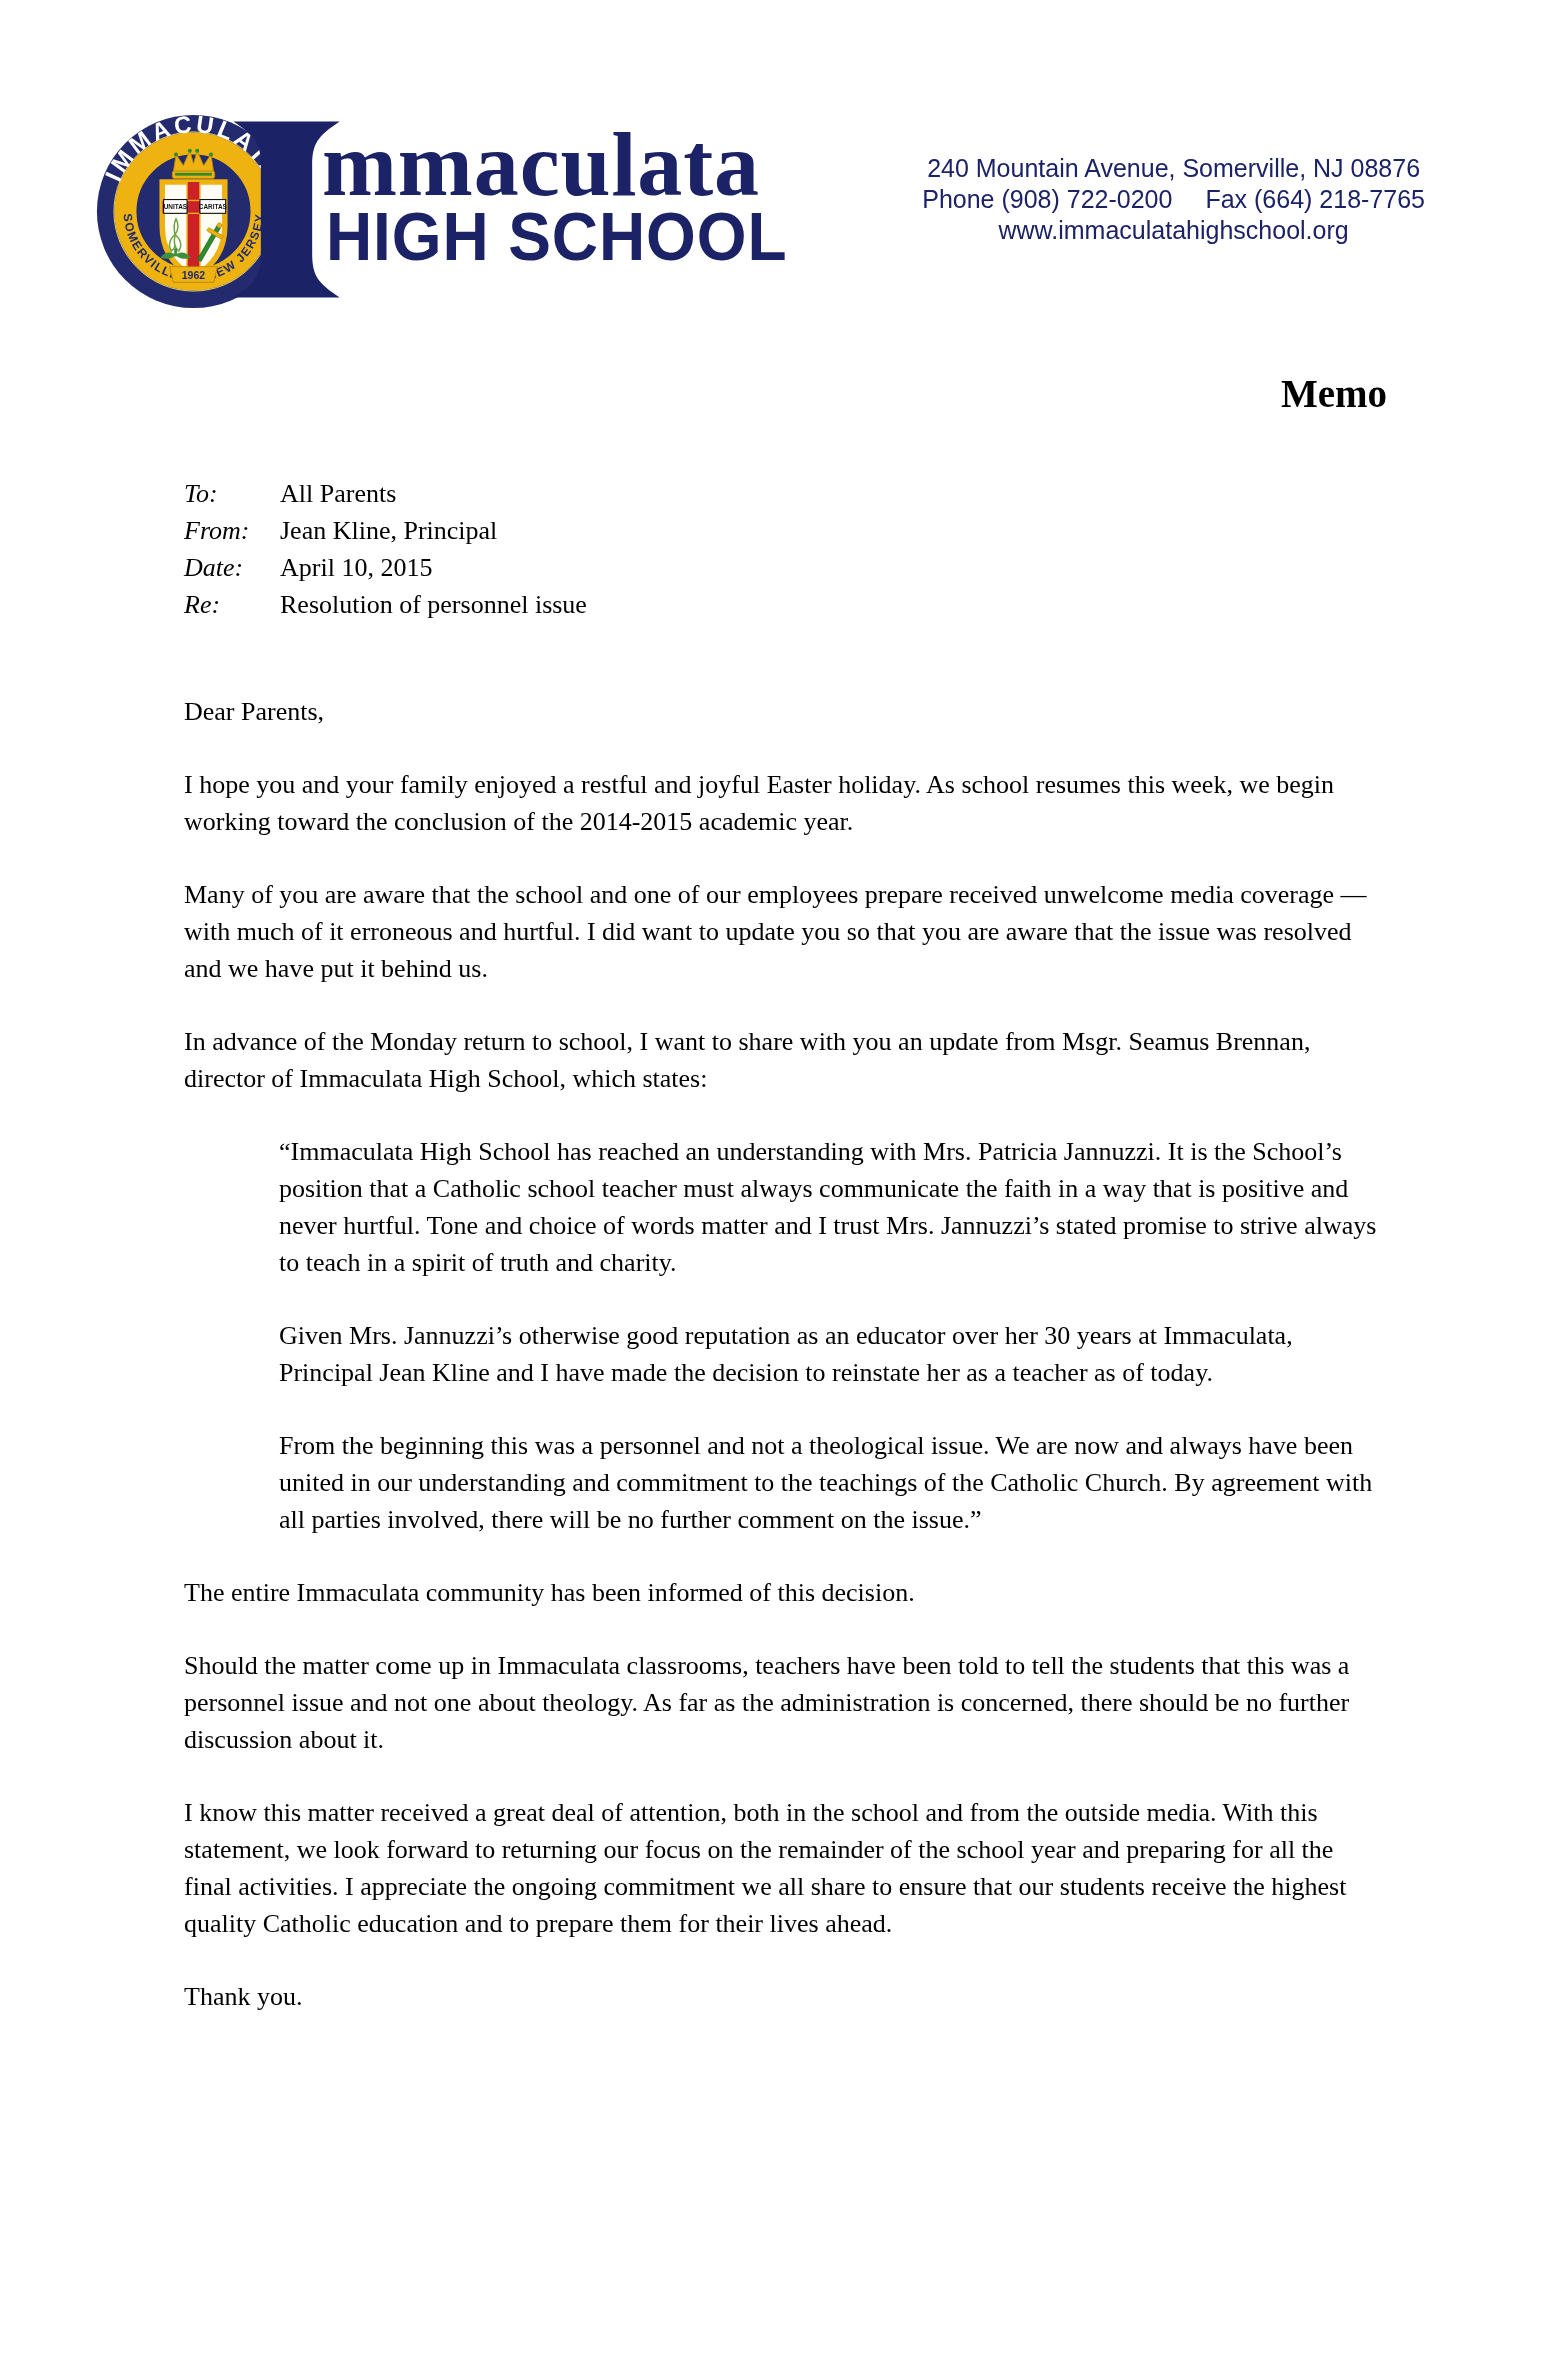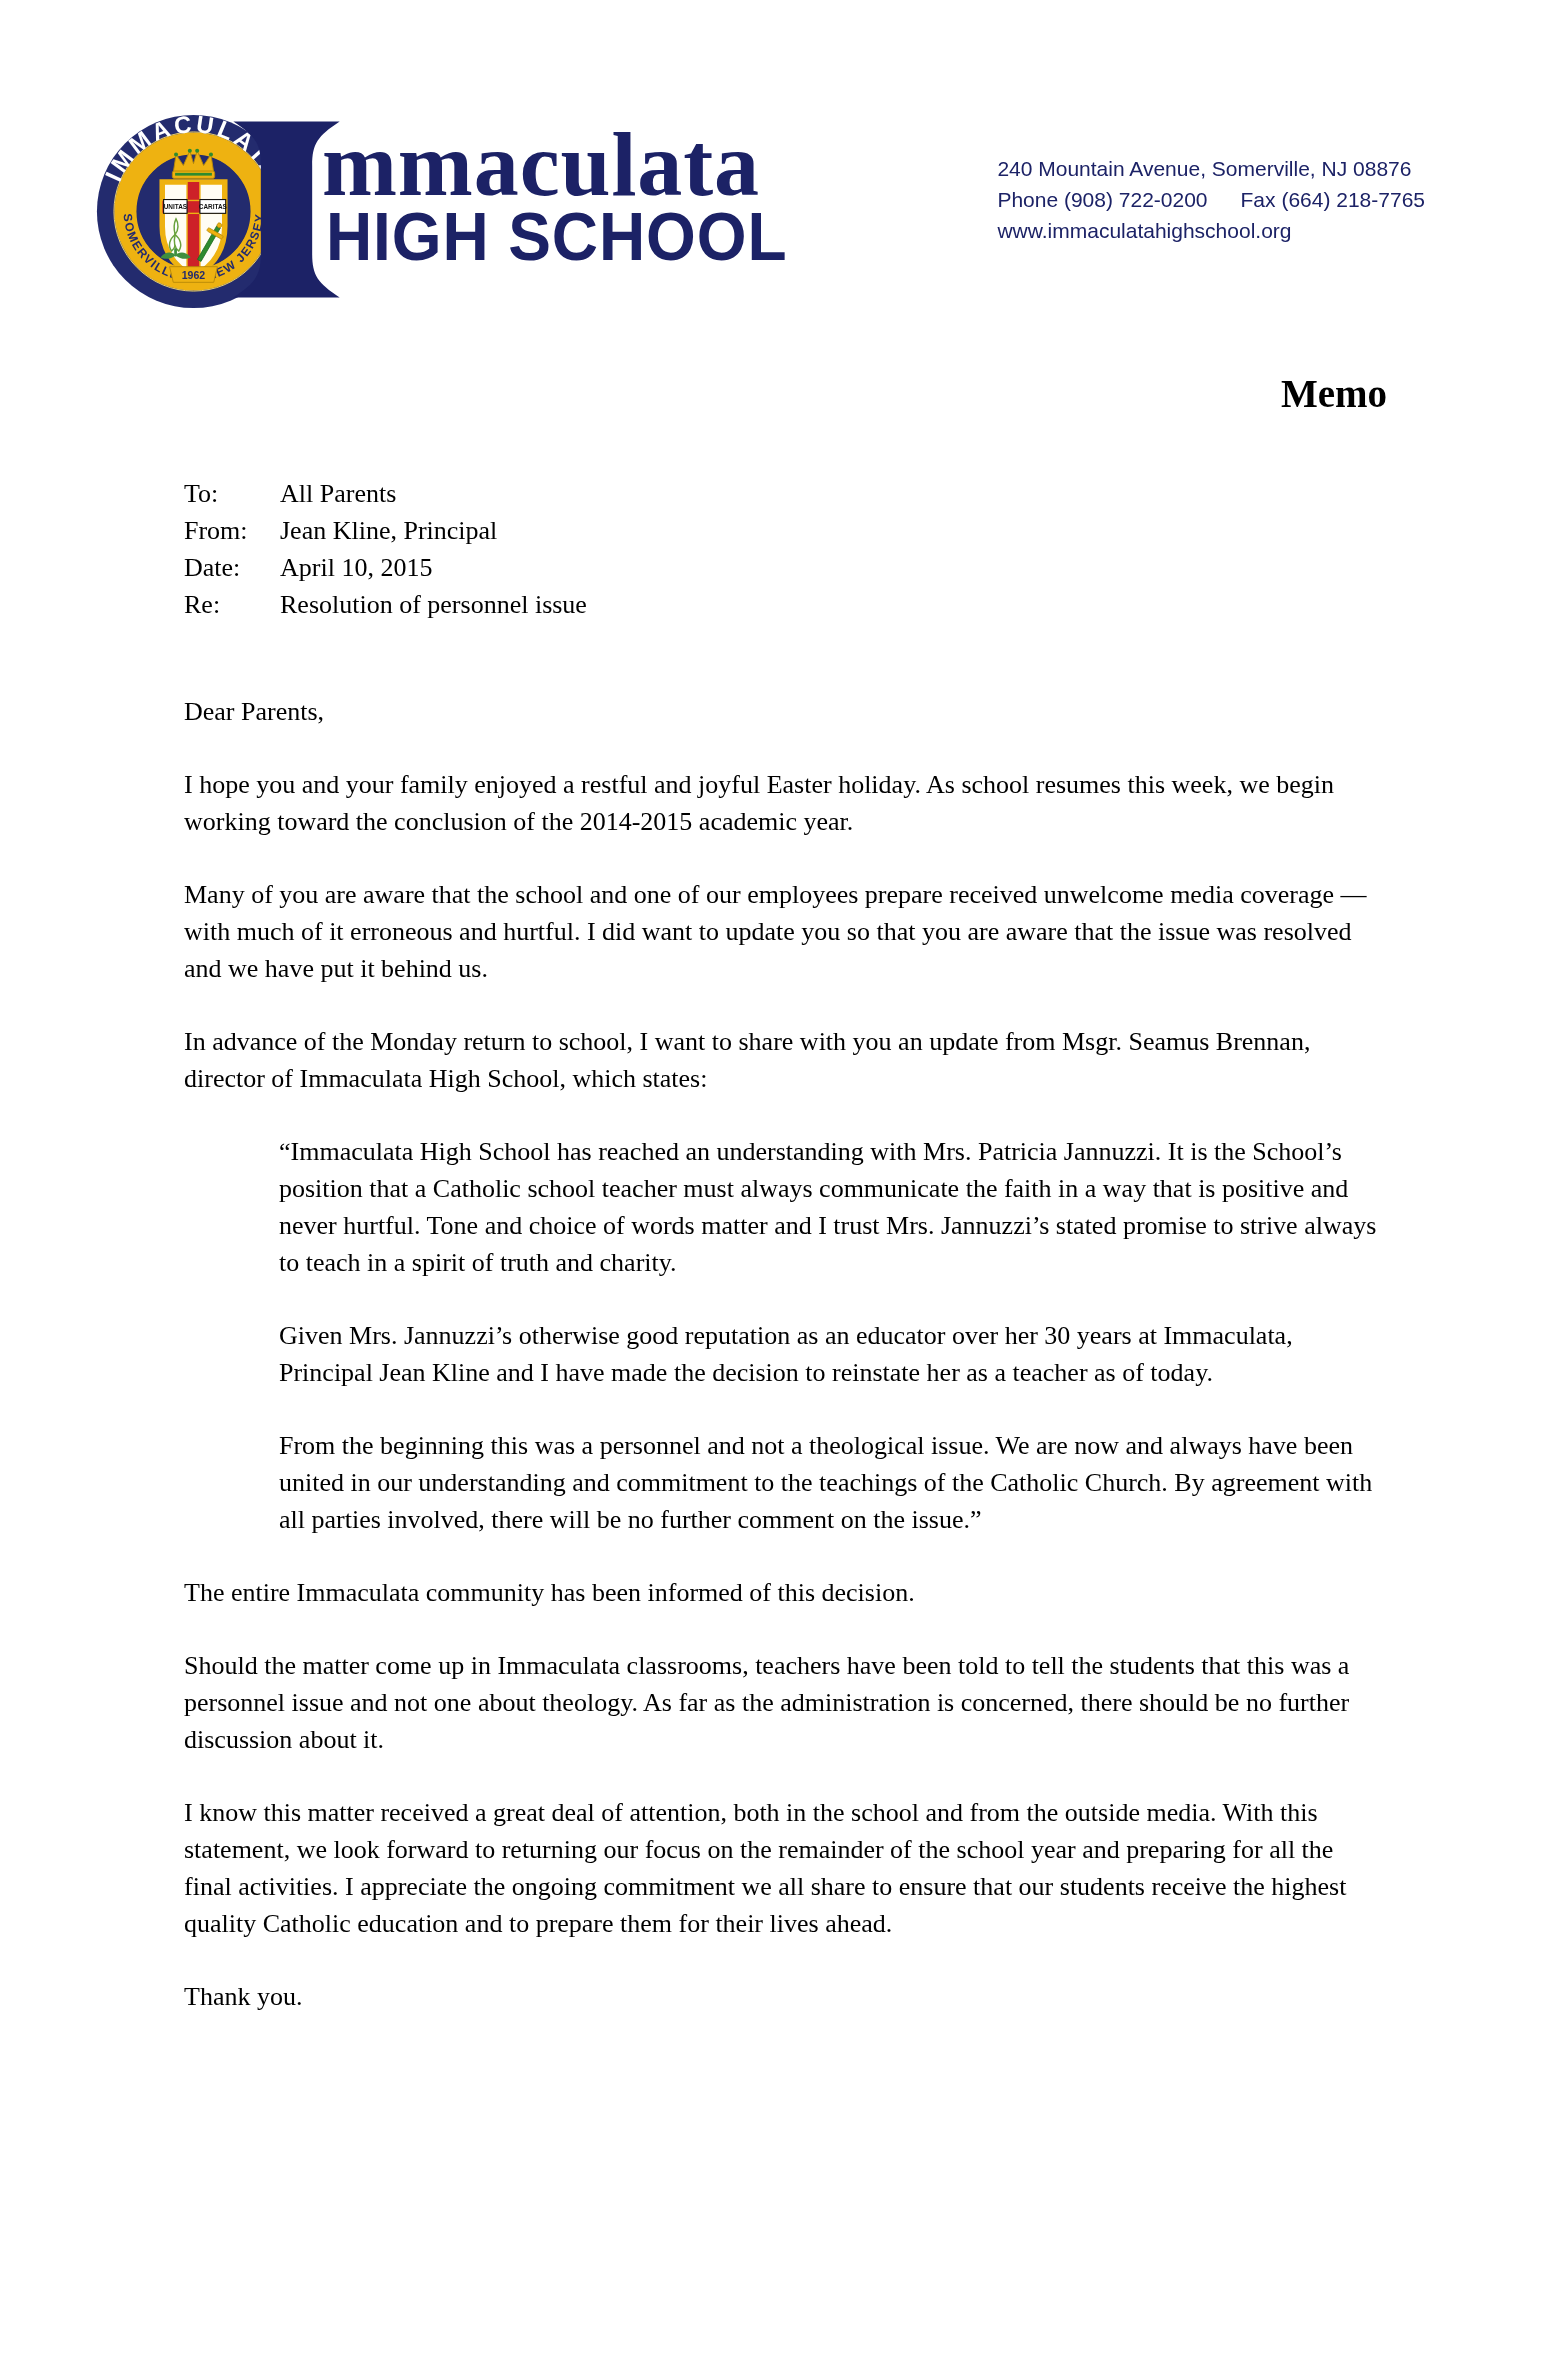--- a/index.html
+++ b/index.html
@@ -30,40 +30,40 @@
   }
   .wm-sub{
     position:absolute;left:326px;top:202px;
     font-family:"Liberation Sans",sans-serif;font-weight:bold;
     font-size:64px;line-height:1;letter-spacing:0.9px;color:var(--navy);
     transform:scaleY(1.08);transform-origin:left top;
     white-space:nowrap;
   }
   .contact{
     position:absolute;top:153px;right:135px;
-    text-align:left;
+    text-align:center;
     font-family:"Liberation Sans",sans-serif;
-    font-size:21px;line-height:31px;
+    font-size:25px;line-height:31px;
     color:var(--navy);
     white-space:nowrap;
   }
   .contact .fax{margin-left:33px;}
   
   .content{
     position:absolute;left:184px;top:372px;width:1203px;
     font-size:26px;line-height:37px;
   }
   .title{
     margin:0 0 59px 0;
     text-align:right;
     font-size:39px;line-height:44px;font-weight:bold;
   }
   .fields{margin:0 0 70px 0;}
   .frow{display:flex;}
-  .flabel{width:96px;flex:none;}
+  .flabel{width:96px;flex:none;font-style:italic;}
   p.para{margin:0 0 36px 0;}
   p.quote{margin-left:95px;}
   p.last{margin-bottom:12px;}
   .seal text{font-family:"Liberation Sans",sans-serif;}
 </style>
 </head>
 <body>
 
 <div class="page">
 

